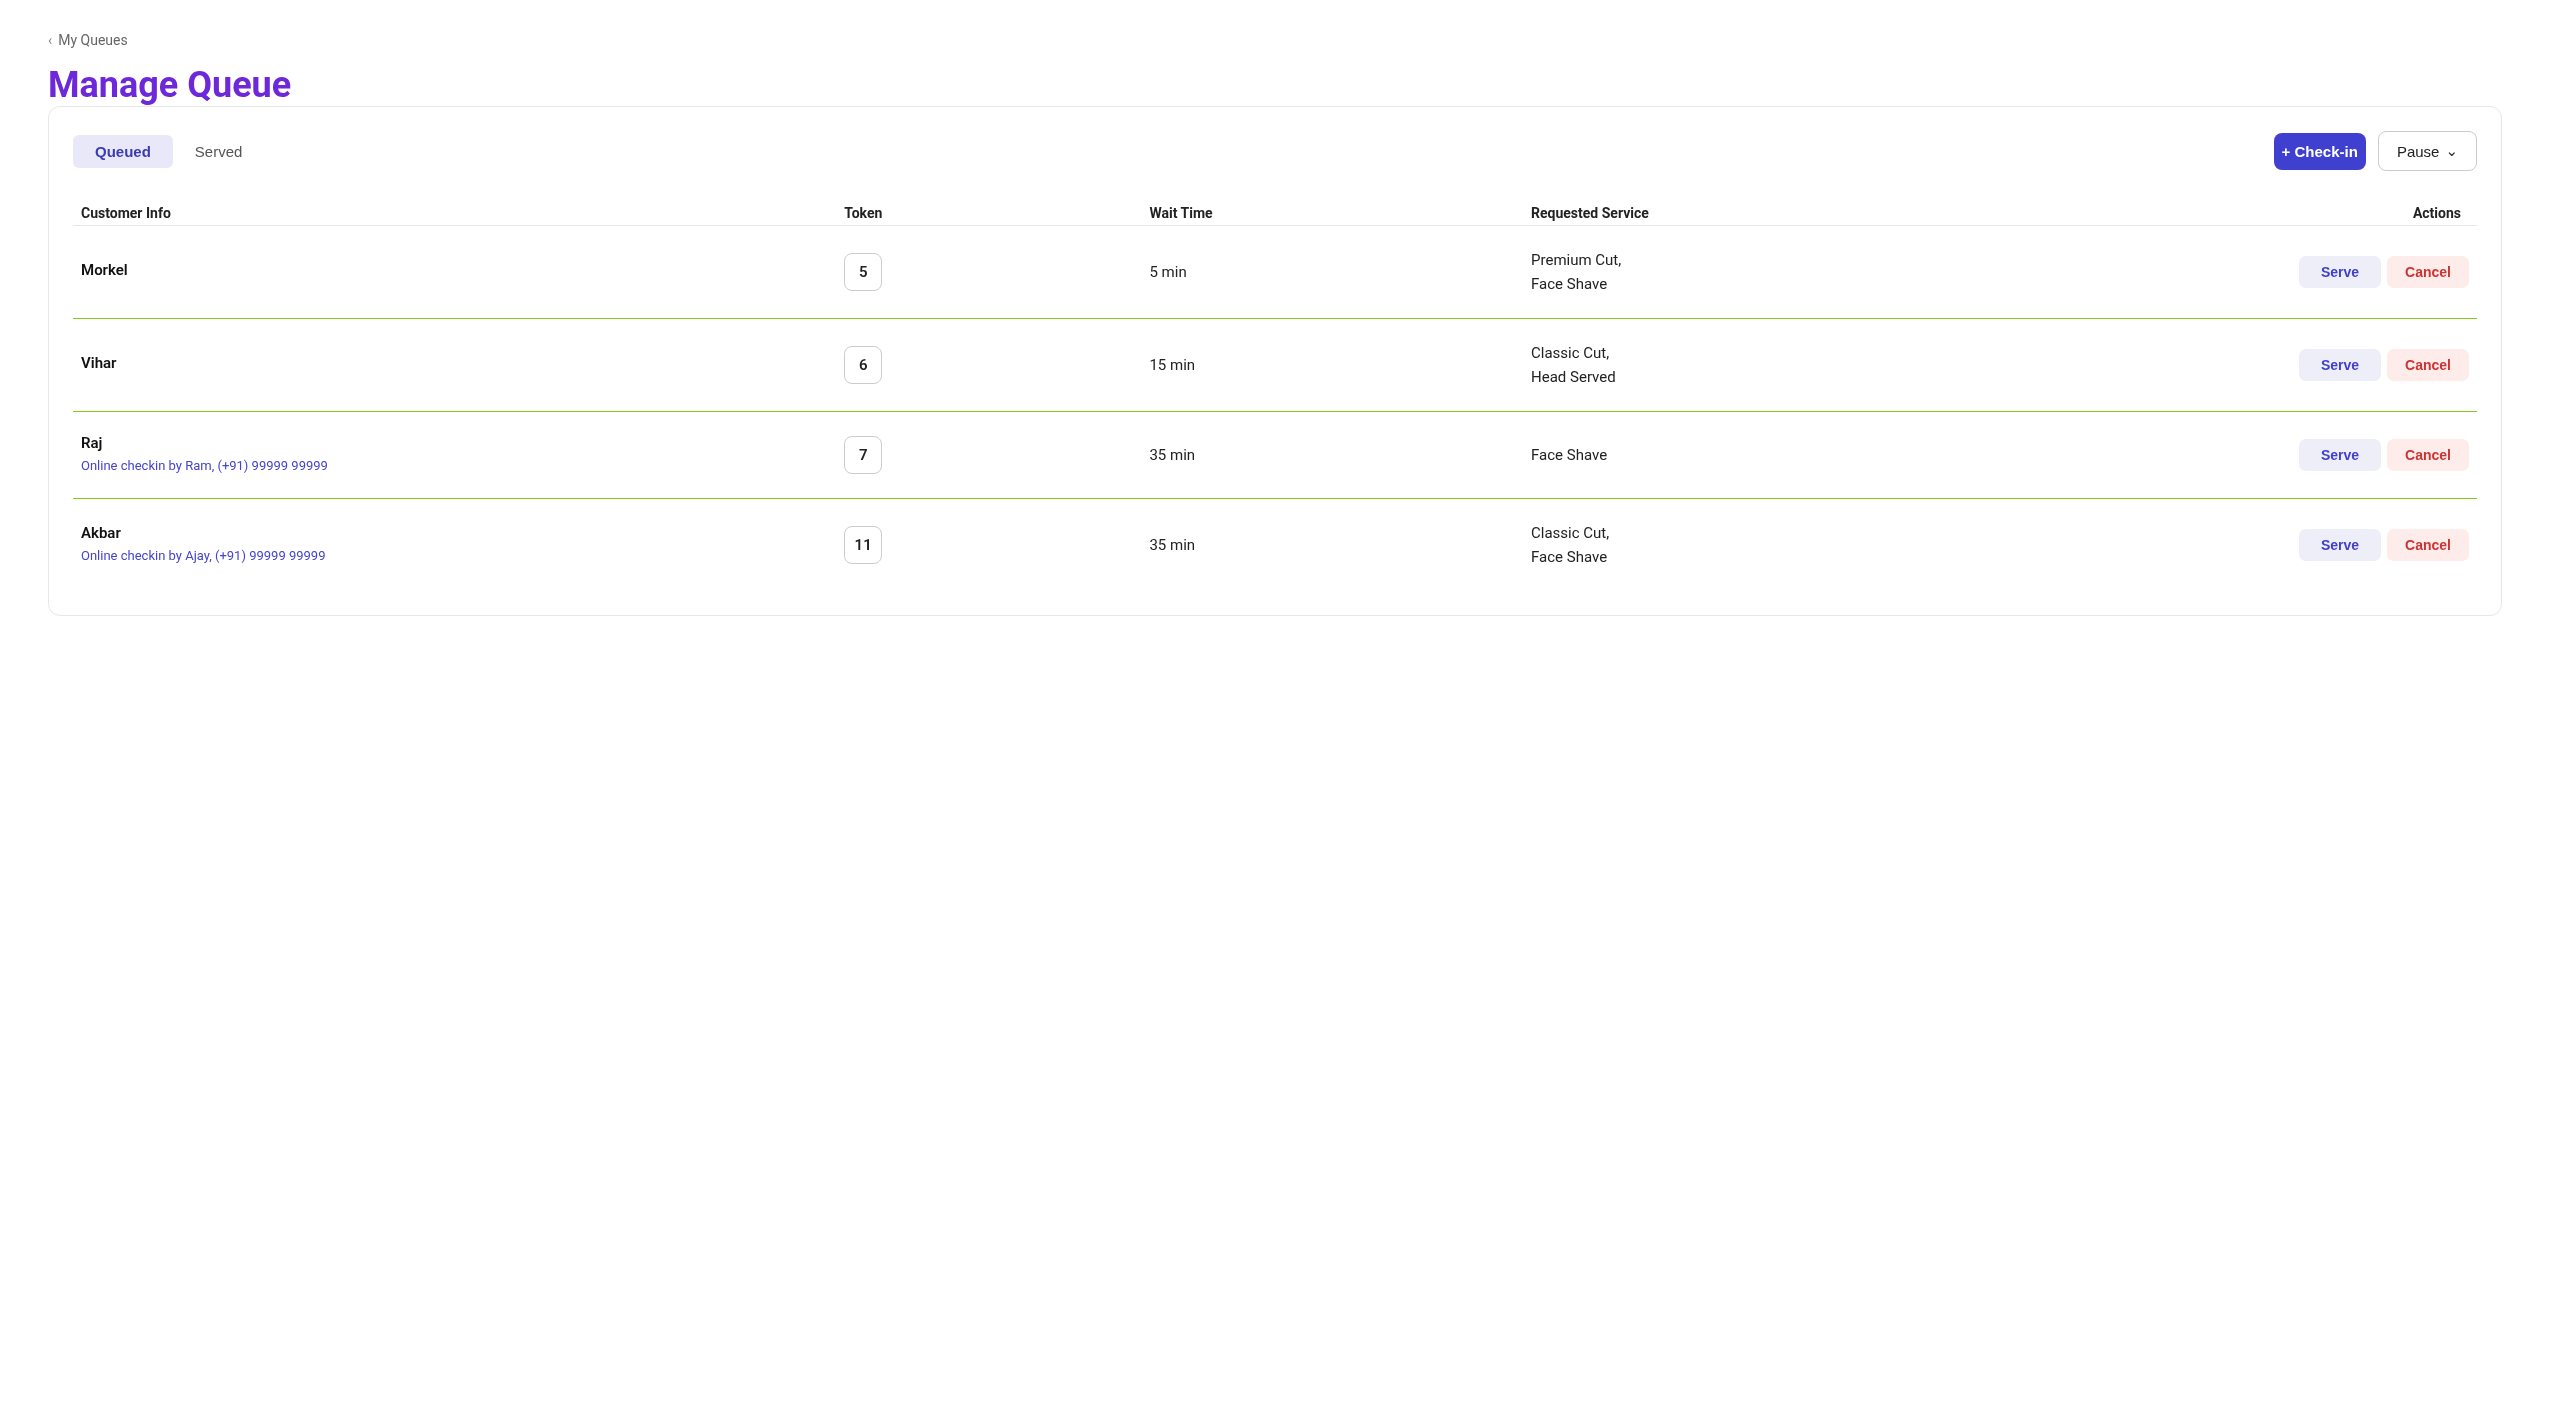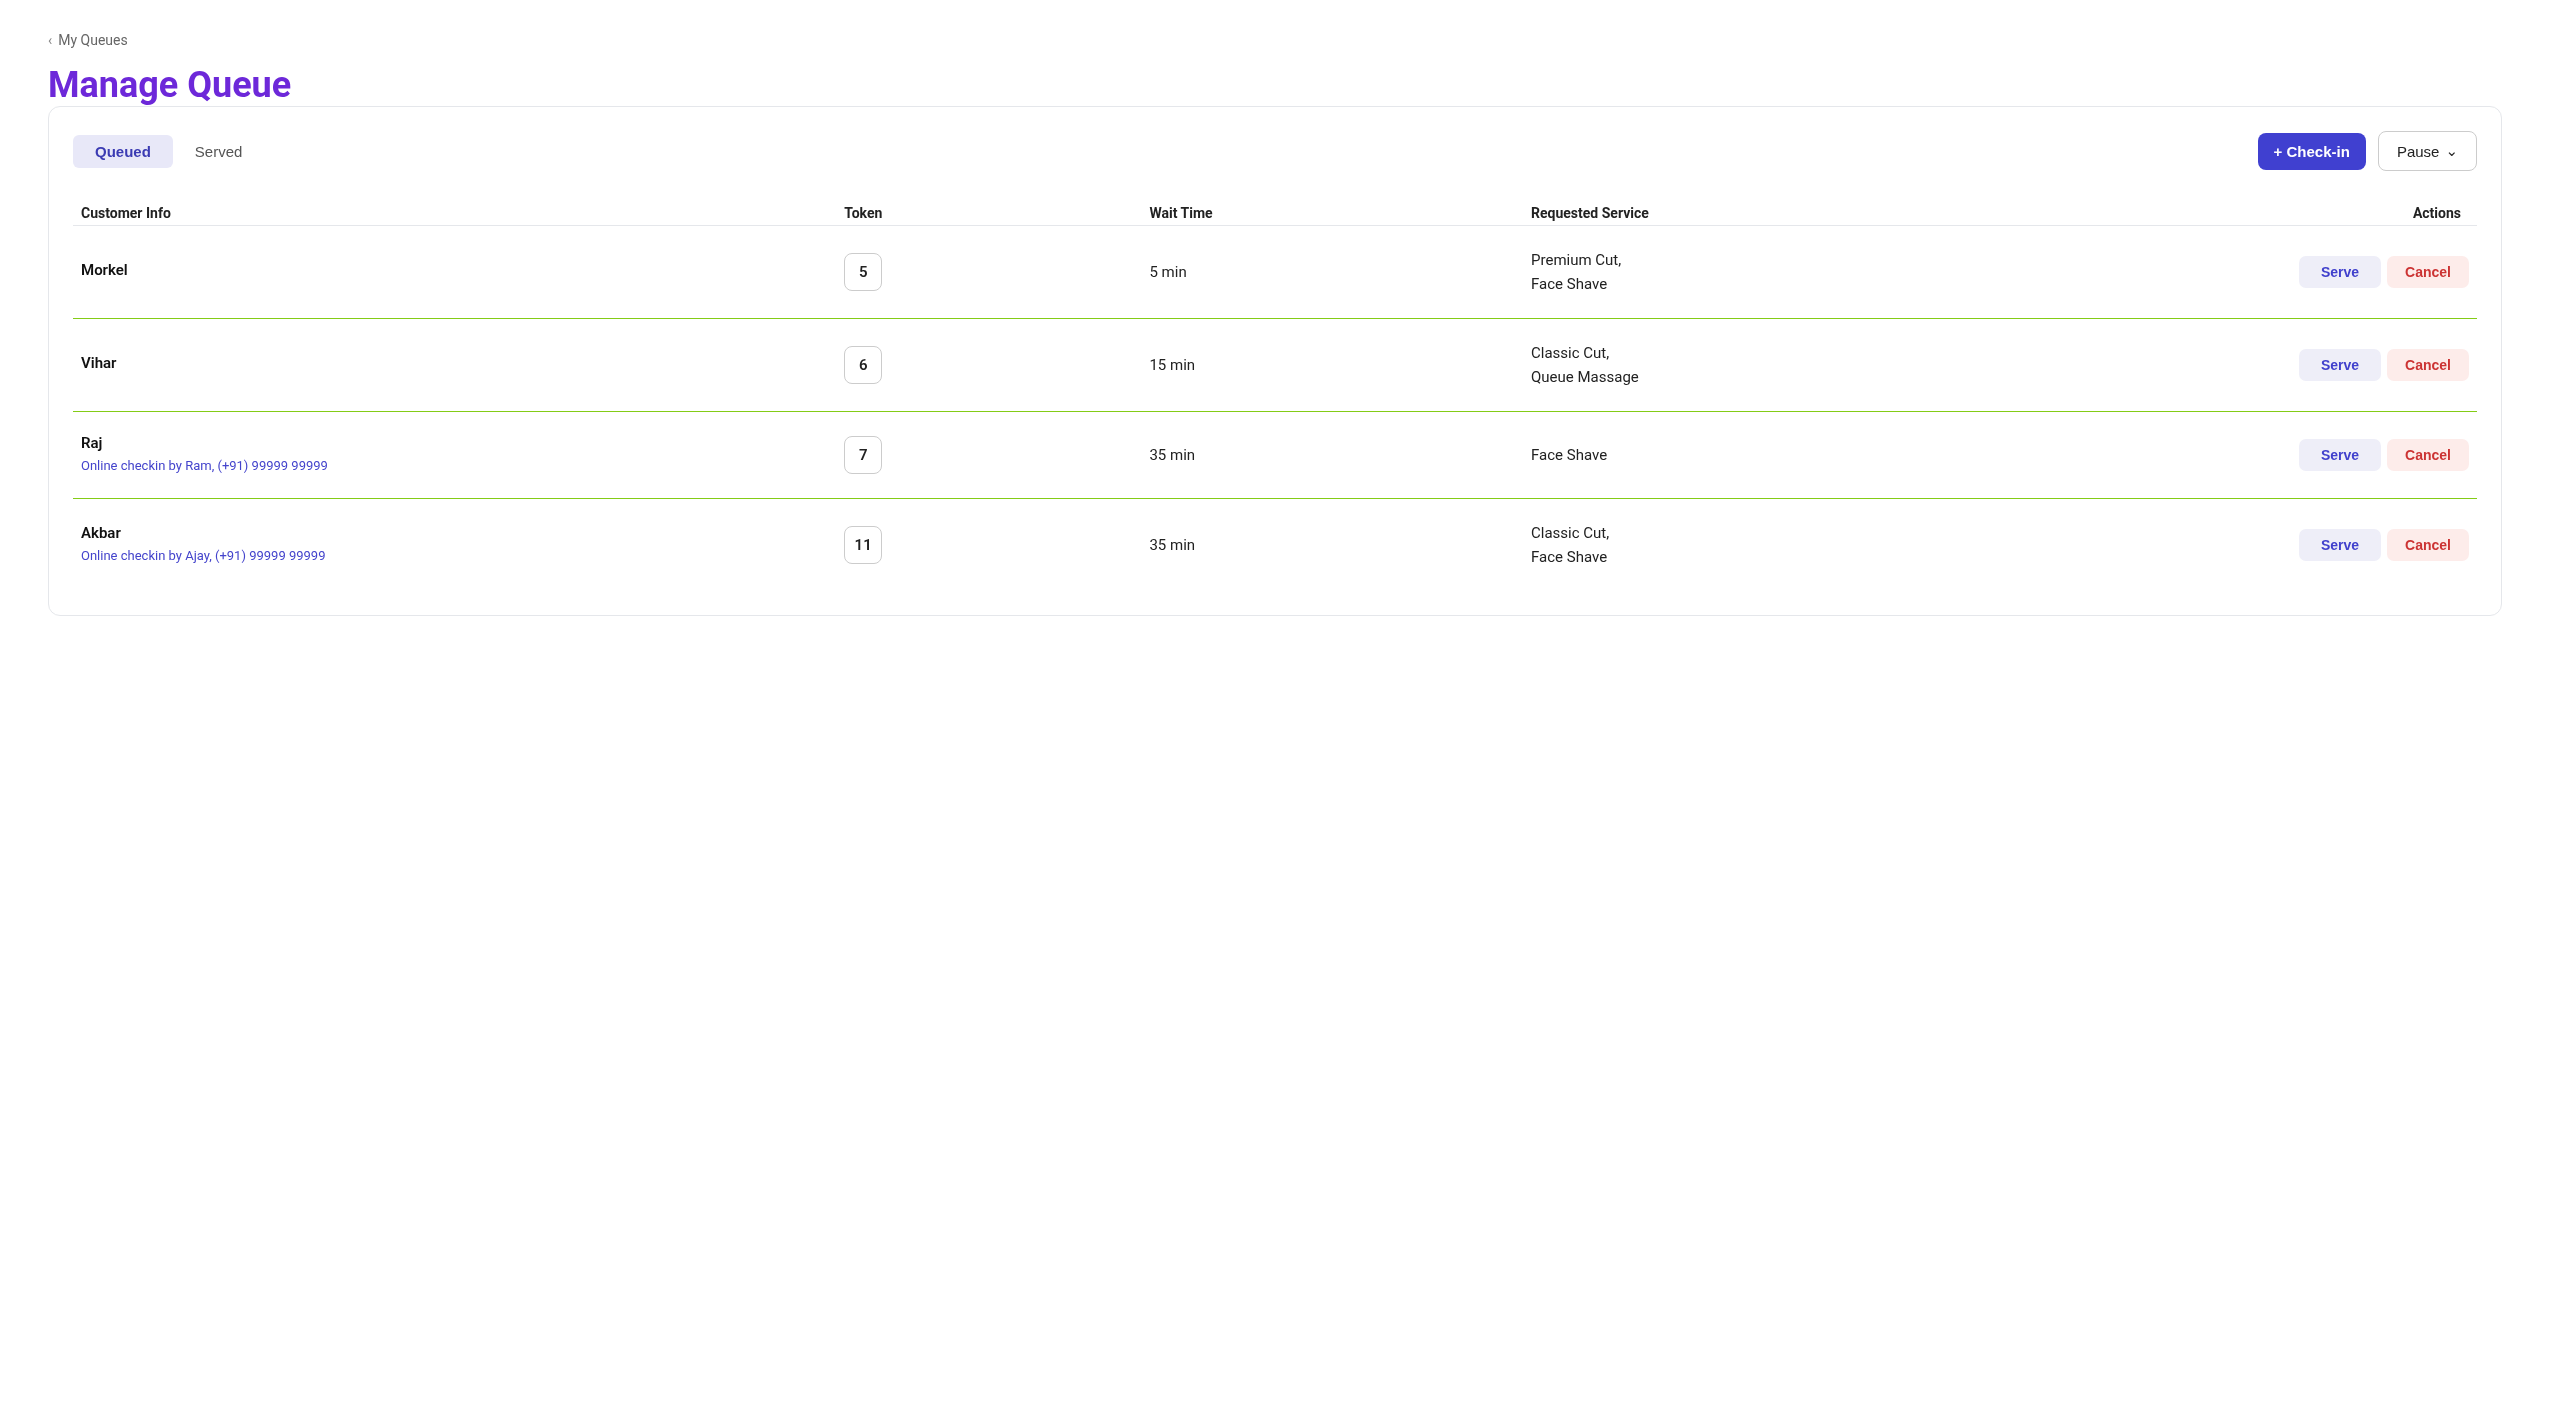--- a/index.html
+++ b/index.html
@@ -77,21 +77,21 @@
       display: flex;
       gap: 12px;
       align-items: center;
     }
 
     .btn-checkin {
       background: #4040d0;
       color: #fff;
       border: none;
       border-radius: 8px;
-      padding: 10px 16px;
+      padding: 10px 8px;
       font-size: 15px;
       font-weight: 600;
       cursor: pointer;
       display: flex;
       align-items: center;
       gap: 6px;
     }
 
     .btn-pause {
       background: #fff;
@@ -267,21 +267,21 @@
     </div>
   </div>
       <div class="table-row">
     <div class="customer-info">
       <div class="customer-name">Vihar</div>
     </div>
     <div class="token-cell">
       <span class="token-badge">6</span>
     </div>
     <div class="wait-time">15 min</div>
-    <div class="service-cell"><span>Classic Cut,</span><br><span>Queue Massage</span></div>
+    <div class="service-cell"><span>Classic Cut,</span><br><span>Head Served</span></div>
     <div class="actions-cell">
       <button class="btn-serve">Serve</button>
       <button class="btn-cancel">Cancel</button>
     </div>
   </div>
       <div class="table-row">
     <div class="customer-info">
       <div class="customer-name">Raj</div>
       <div class="customer-sub">Online checkin by Ram, (+91) 99999 99999</div>
     </div>

